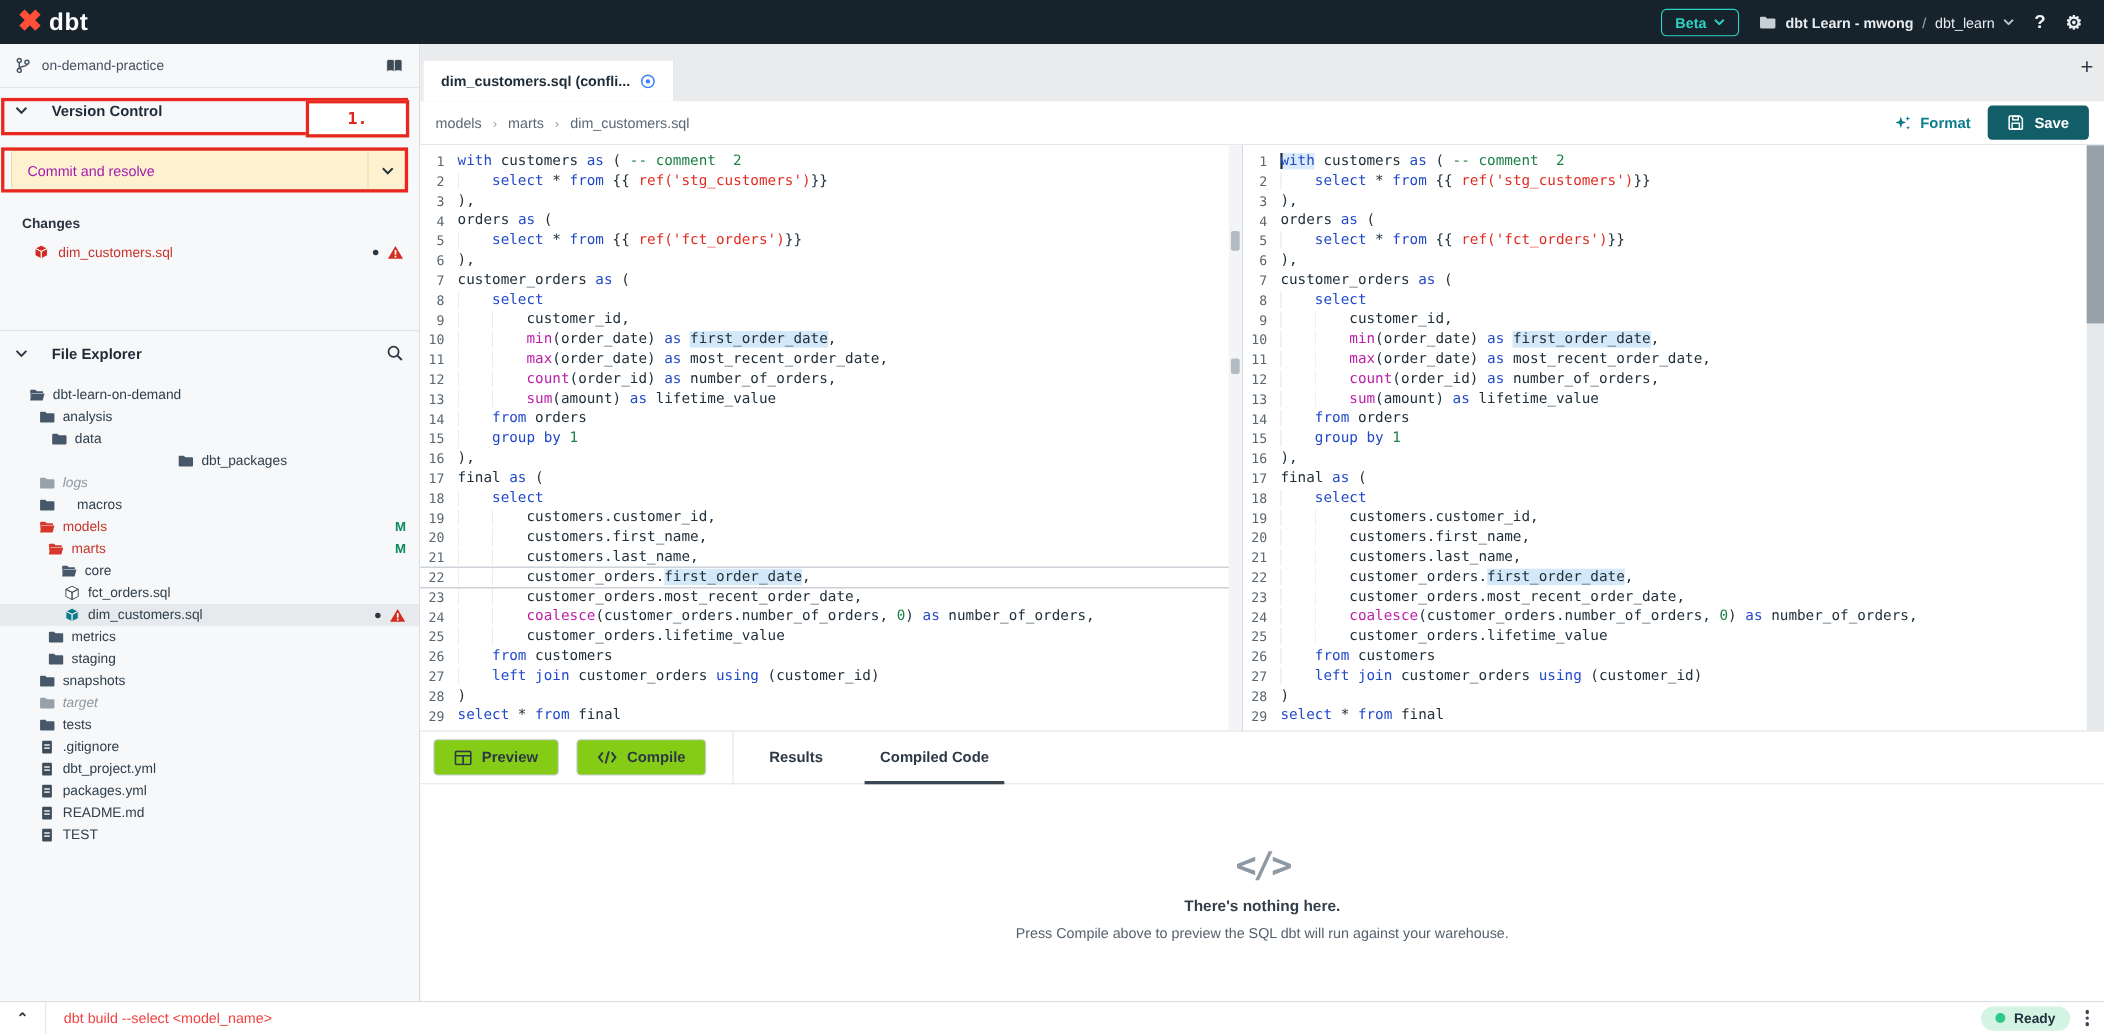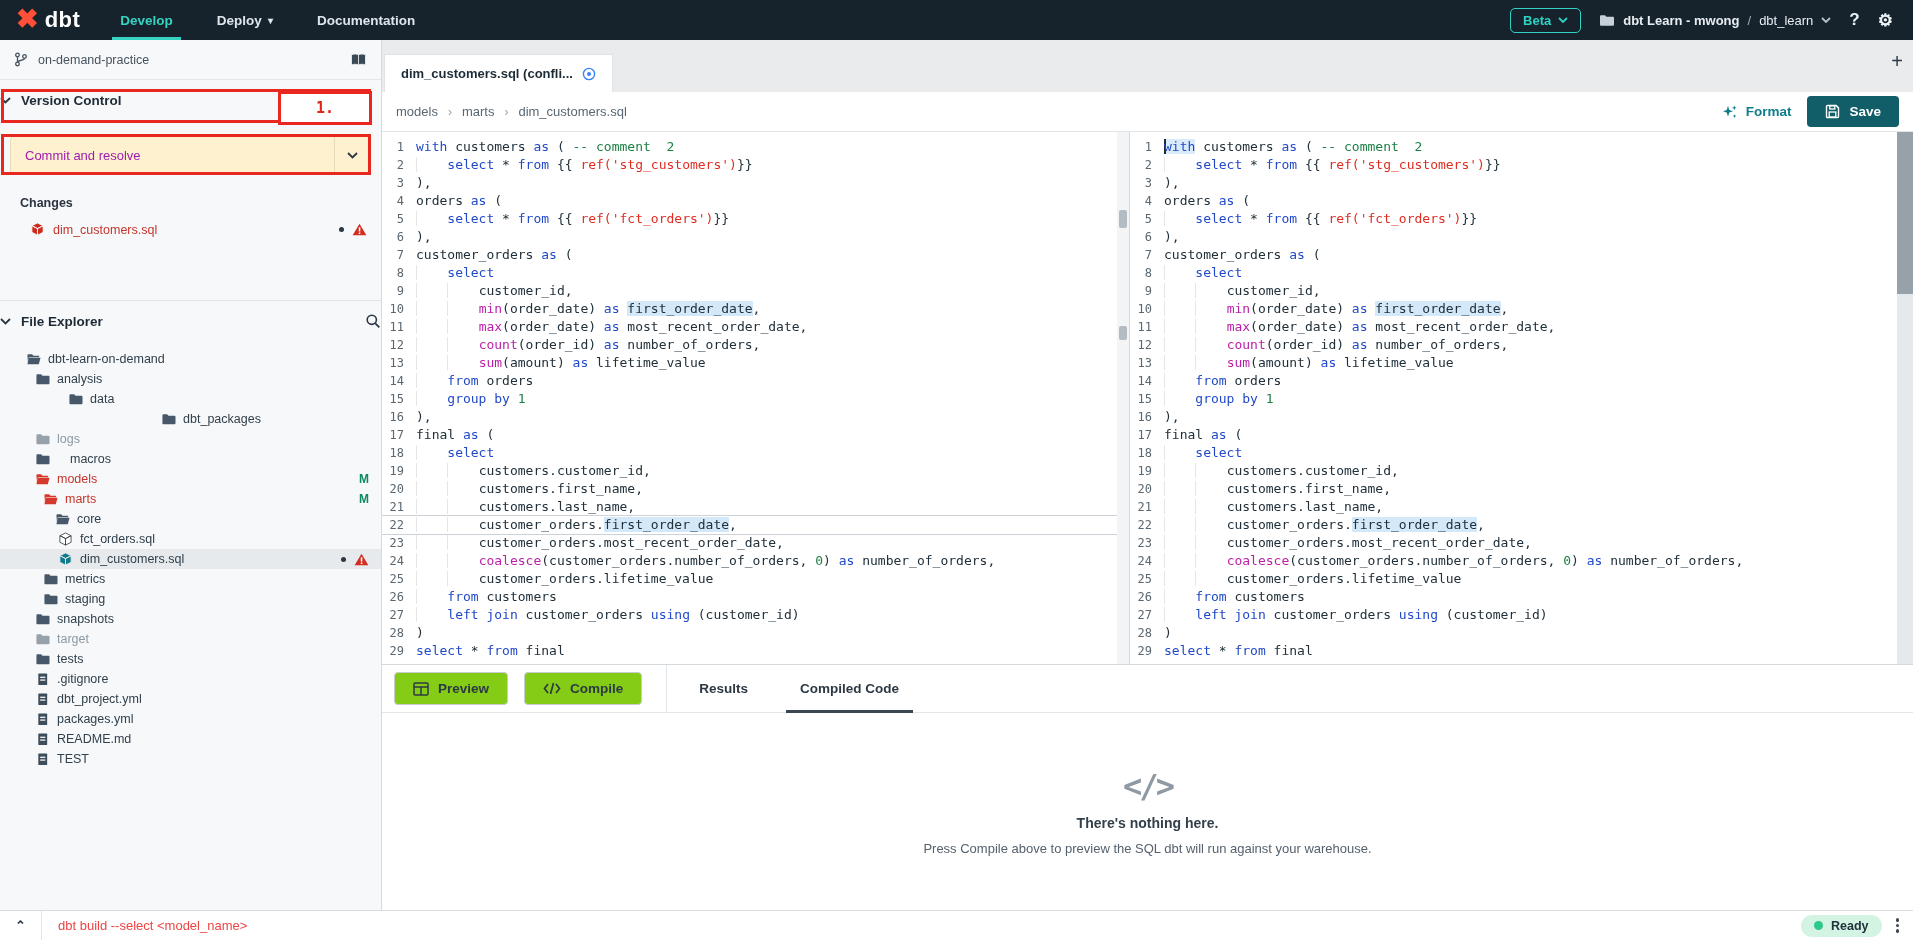--- a/index.html
+++ b/index.html
@@ -28,39 +28,39 @@
 
   
   .app { height:870px; display:flex; }
   .statusbar { height:30px; border-top:1px solid #d8dde1; background:#fff; display:flex; align-items:center; }
 
   
   .sidebar { width:382px; background:#f7f8fa; border-right:1px solid #d7dbdf; position:relative; flex:none; }
   .branch-row { height:40px; display:flex; align-items:center; gap:10px; padding:0 14px; border-bottom:1px solid #e3e6e9;
     font-size:12.5px; color:#45525e; }
   .branch-row .spacer { flex:1; }
-  .sec-header { height:40px; display:flex; align-items:center; gap:10px; padding:0 0; }
+  .sec-header { height:40px; display:flex; align-items:center; gap:22px; padding:0 14px; }
   .sec-header .title { font-size:13.5px; font-weight:bold; color:#1e2a35; }
   .sec-header .spacer { flex:1; }
   .vc-block { height:220px; border-bottom:0; }
   .commit-row { margin:16px 10px 0 10px; display:flex; height:38px; border:1px solid #e6dcb6; border-radius:4px;
     background:#fdf1cf; overflow:hidden; cursor:pointer; }
   .commit-main { flex:1; display:flex; align-items:center; padding:0 14px; font-size:13px; color:#a21caf; }
   .commit-caret { width:36px; display:flex; align-items:center; justify-content:center; border-left:1px solid #e6dcb6; }
   .changes-label { margin:22px 0 0 20px; font-size:12.5px; font-weight:bold; color:#2b3440; }
   .change-row { margin-top:10px; display:flex; align-items:center; gap:8px; padding:2px 14px 2px 30px; cursor:pointer; }
   .change-row .fname { font-size:12.5px; color:#c6352b; }
   .markers { margin-left:auto; display:flex; align-items:center; gap:8px; }
   .dot-mark { width:5px; height:5px; border-radius:50%; background:#2b3843; }
 
   .fe-block { border-top:1px solid #e0e3e7; }
   .fe-tree { padding-top:8px; }
   .tree-row { height:20px; display:flex; align-items:center; gap:7px; font-size:12.5px; color:#30404c;
     padding-right:12px; cursor:pointer; }
-  .tree-row.muted { color:#8d98a1; }
+  .tree-row.muted { color:#8d98a1; font-style:italic; }
   .tree-row.red { color:#c6352b; }
   .tree-row.selected { background:#e7eaec; }
   .tree-row .badge { margin-left:auto; color:#0e8a5f; font-weight:bold; font-size:12px; }
 
   
   .anno { position:absolute; border:3px solid #e8281e; pointer-events:none; }
   .anno-step { position:absolute; background:#fff; border:3px solid #e8281e; color:#e1251b;
     font-family:"DejaVu Sans Mono", monospace; font-weight:bold; font-size:15px;
     display:flex; align-items:center; justify-content:center; z-index:5; }
 
@@ -126,32 +126,20 @@
   .kebab i { width:3.5px; height:3.5px; border-radius:50%; background:#3b4754; }
 </style>
 </head>
 <body>
 
 <header class="nav">
   <div class="nav-logo">
     <span class="x">✖</span>
     <span class="word">dbt</span>
   </div>
-  <nav class="nav-items" id="nav-items">
-      <div class="nav-item active">
-        <span>Develop</span>
-      </div>
-      <div class="nav-item">
-        <span>Deploy</span>
-        <span class="chev">▾</span>
-      </div>
-      <div class="nav-item">
-        <span>Documentation</span>
-      </div>
-    </nav>
   <div class="nav-right">
     <div class="beta-btn">
       <span>Beta</span>
       <svg width="10" height="6" viewBox="0 0 10 6">
           <path d="M1 1 L5 5 L9 1" fill="none" stroke="#2fd3c3" stroke-width="1.8"></path>
         </svg>
     </div>
     <div class="acct">
       <svg width="16" height="13" viewBox="0 0 16 13">
           <path d="M1 2.2 a1 1 0 0 1 1-1 h4 l1.4 1.6 h6.6 a1 1 0 0 1 1 1 v7 a1 1 0 0 1 -1 1 h-12 a1 1 0 0 1 -1-1 Z" fill="#c7d0d7"></path>
@@ -236,21 +224,21 @@
               <path d="M2.8 6.2 h12.7 l-1.8 6.8 h-12.2 z" fill="#47586a"></path>
             </svg>
             <span>dbt-learn-on-demand</span>
           </div>
           <div class="tree-row" style="padding-left: 35px;">
             <svg width="15" height="14" viewBox="0 0 16 15">
               <path d="M1.5 3.4 a1 1 0 0 1 1-1 h4 l1.5 1.6 h6.5 a1 1 0 0 1 1 1 v7 a1 1 0 0 1 -1 1 h-12 a1 1 0 0 1 -1 -1 Z" fill="#47586a"></path>
             </svg>
             <span>analysis</span>
           </div>
-          <div class="tree-row" style="padding-left: 46px; margin-left: 22px;">
+          <div class="tree-row" style="padding-left: 46px;">
             <svg width="15" height="14" viewBox="0 0 16 15">
               <path d="M1.5 3.4 a1 1 0 0 1 1-1 h4 l1.5 1.6 h6.5 a1 1 0 0 1 1 1 v7 a1 1 0 0 1 -1 1 h-12 a1 1 0 0 1 -1 -1 Z" fill="#47586a"></path>
             </svg>
             <span>data</span>
           </div>
           <div class="tree-row" style="padding-left: 53px; justify-content: center;">
             <svg width="15" height="14" viewBox="0 0 16 15">
               <path d="M1.5 3.4 a1 1 0 0 1 1-1 h4 l1.5 1.6 h6.5 a1 1 0 0 1 1 1 v7 a1 1 0 0 1 -1 1 h-12 a1 1 0 0 1 -1 -1 Z" fill="#47586a"></path>
             </svg>
             <span>dbt_packages</span>

